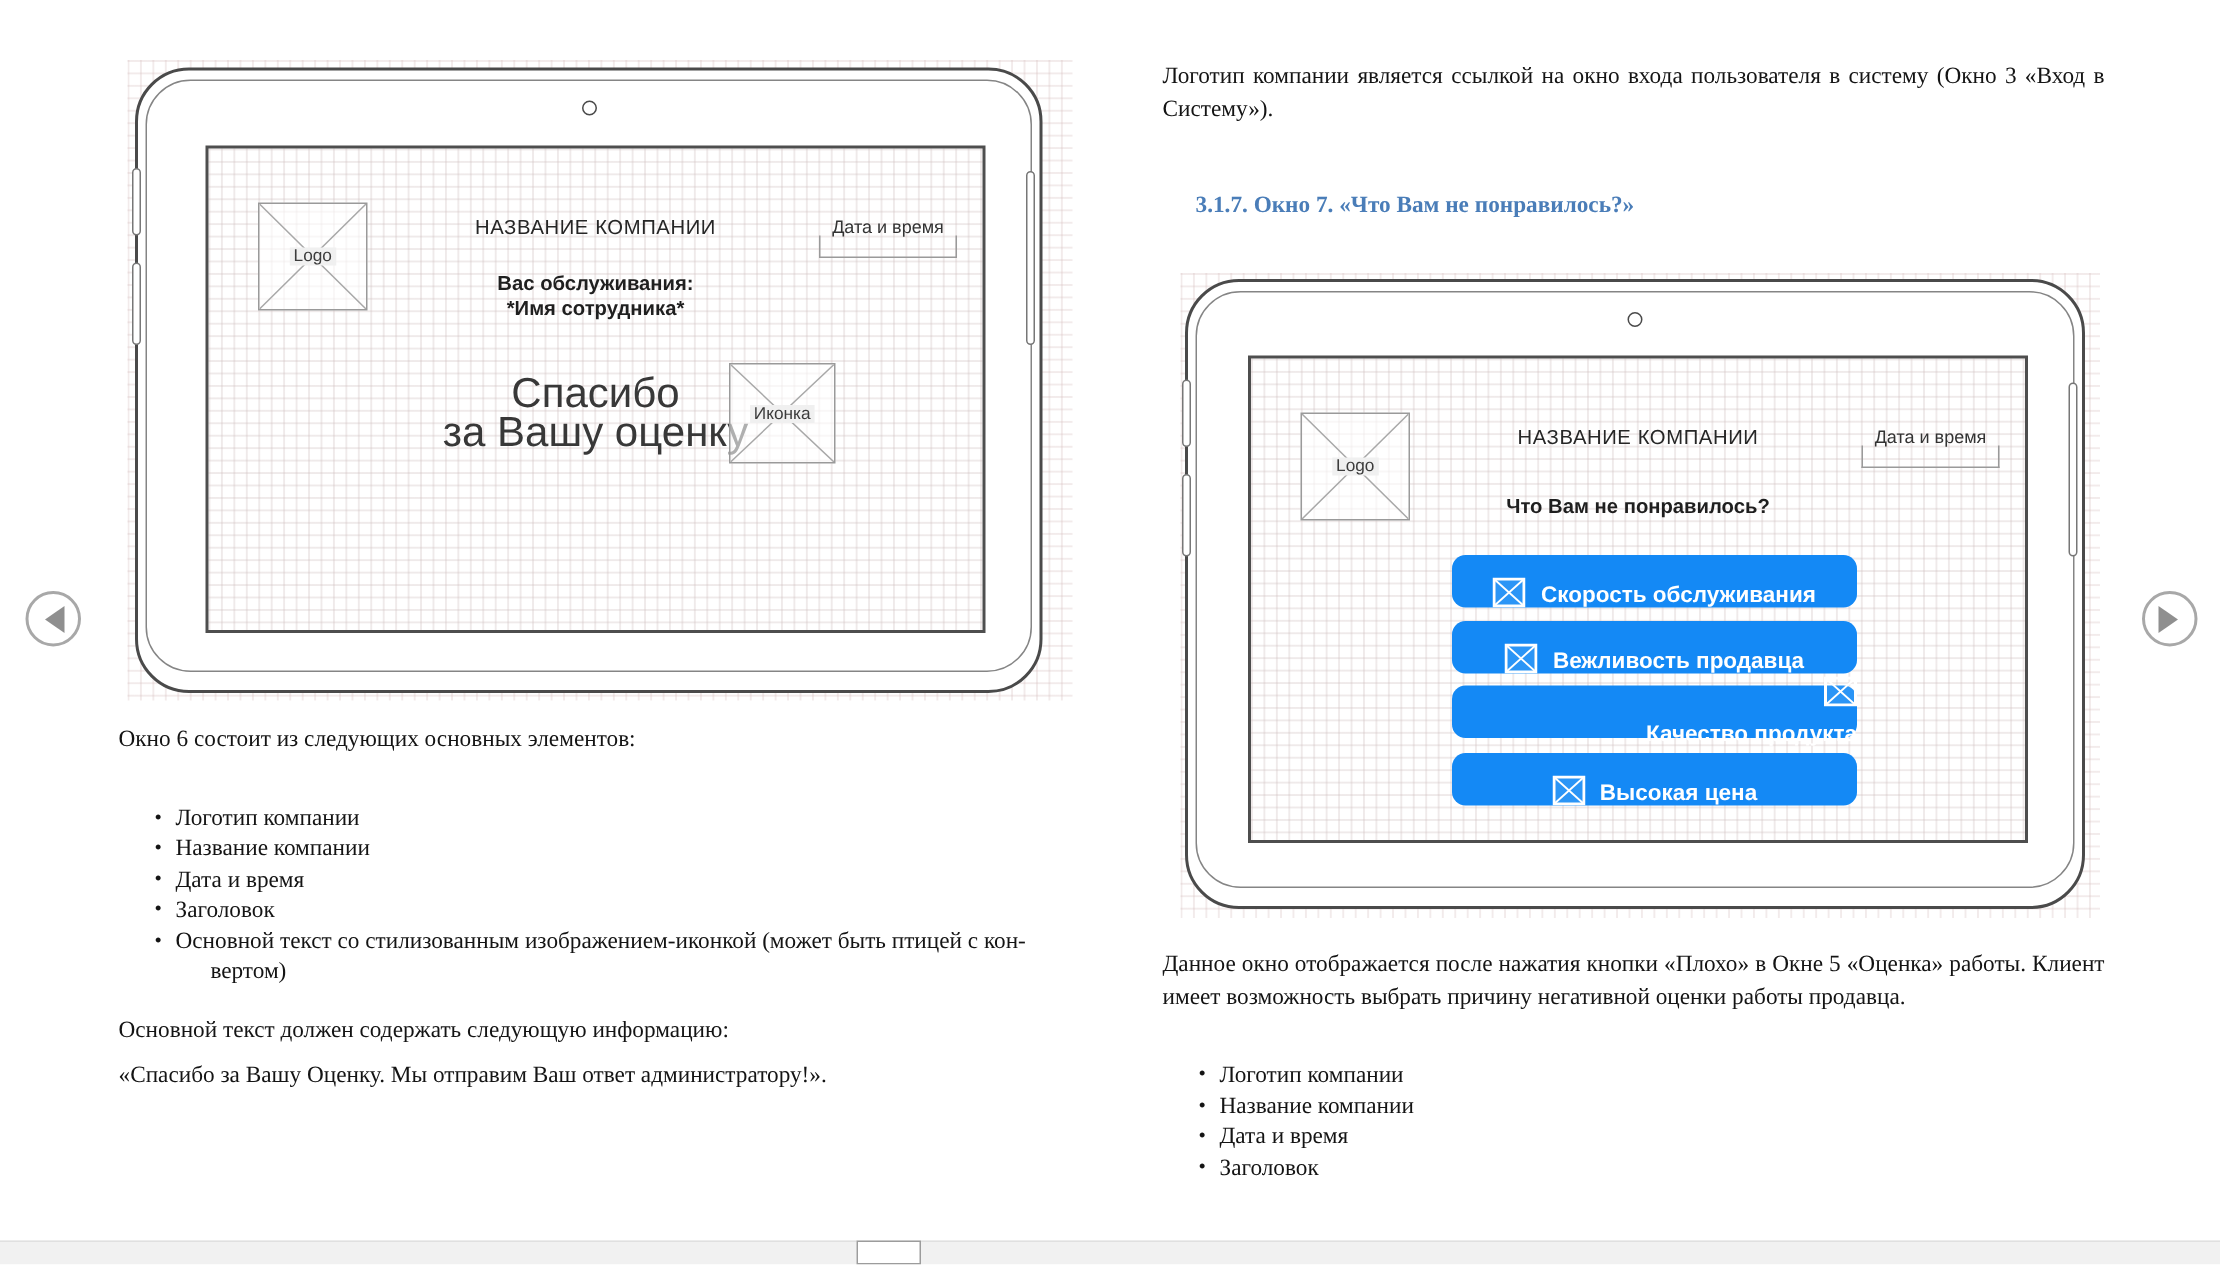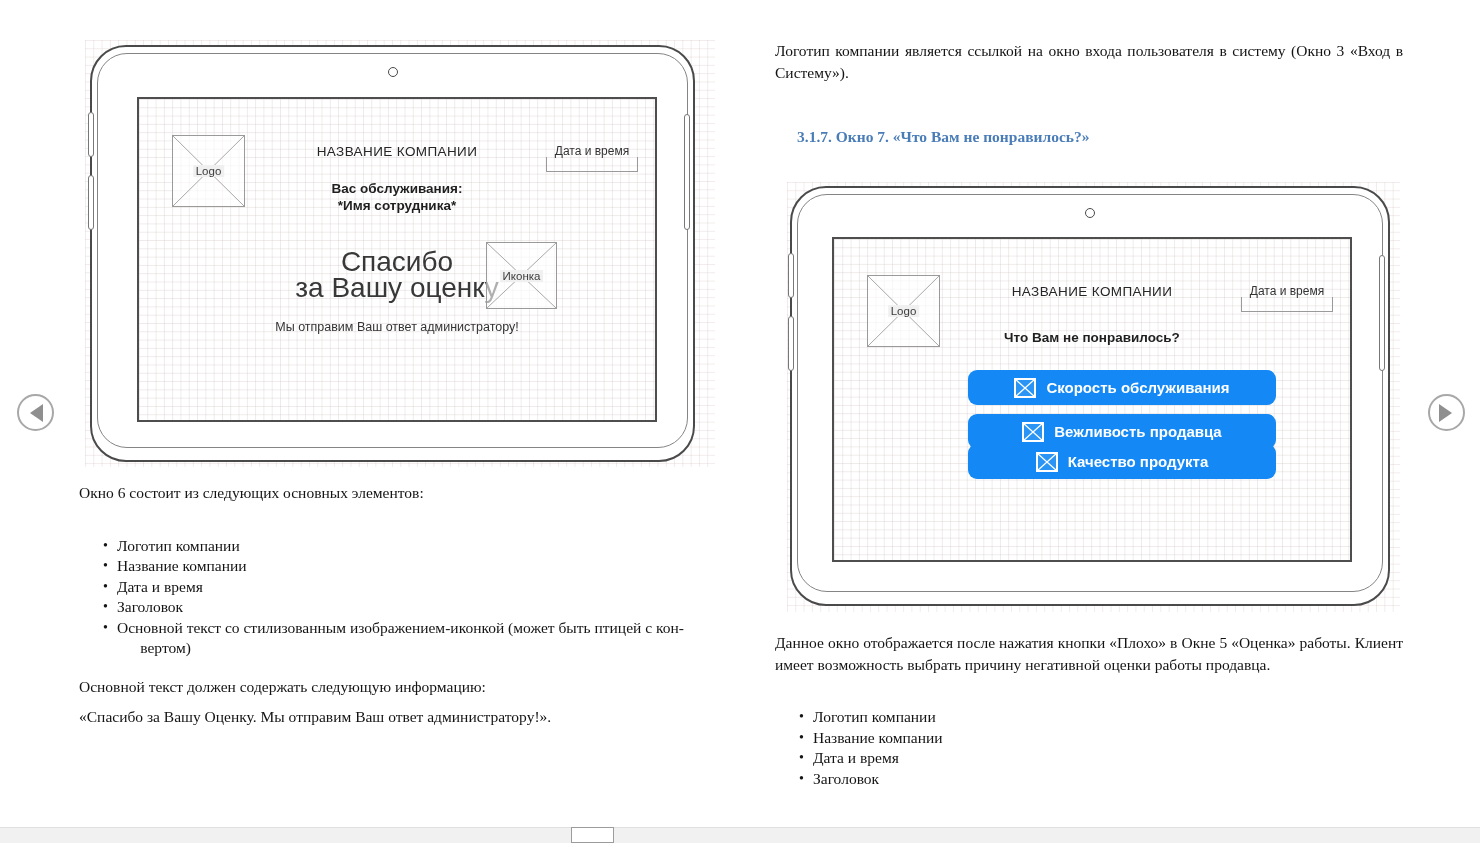--- a/index.html
+++ b/index.html
@@ -53,22 +53,22 @@
   .dt-box::after { content:""; position:absolute; left:0; right:0; bottom:-5px; height:14px;
                    border-left:1px solid #9a9a9a; border-right:1px solid #9a9a9a;
                    border-bottom:1px solid #9a9a9a; }
   .wf-bold { position:absolute; left:0; width:100%; text-align:center;
              font-weight:bold; font-size:13.5px; color:#1f1f1f; }
   .thanks  { position:absolute; left:0; width:100%; text-align:center;
              font-size:28px; line-height:26px; color:#383838; }
   .wf-note { position:absolute; left:0; width:100%; text-align:center; font-size:12.5px; color:#333; }
 
   
-  .wf-btn { position:absolute; left:134px; width:308px; height:35px; border-radius:9px;
-            background:#1489f5; display:flex; align-items:center; justify-content:center; gap:10px;
+  .wf-btn { position:absolute; left:134px; width:270px; height:35px; border-radius:9px;
+            background:#1489f5; display:flex; align-items:flex-end; justify-content:center; gap:10px;
             color:#fff; font-weight:bold; font-size:15px; font-family:"Liberation Sans", sans-serif; }
   .wf-btn svg { flex:0 0 auto; }
 
   
   .nav-circle { position:absolute; width:37px; height:37px; border:2px solid #a8a8a8;
                 border-radius:50%; background:#fff; }
   .tri { position:absolute; top:50%; width:0; height:0; border-top:9px solid transparent;
          border-bottom:9px solid transparent; transform:translateY(-50%); }
   .tri.left  { right:9px; border-right:13px solid #8f8f8f; }
   .tri.right { left:9px;  border-left:13px solid #8f8f8f; }
@@ -105,21 +105,20 @@
       <div class="wf-bold" style="top:99px;">*Имя сотрудника*</div>
       <div class="thanks" style="top:150px;">Спасибо</div>
       <div class="thanks" style="top:176px;">за Вашу оценку</div>
       <div class="ph" style="left:347px; top:143px; width:71px; height:67px;">
         <svg viewBox="0 0 100 100" preserveAspectRatio="none">
           <line x1="0" y1="0" x2="100" y2="100" stroke="#a8a8a8" stroke-width="1" vector-effect="non-scaling-stroke"></line>
           <line x1="100" y1="0" x2="0" y2="100" stroke="#a8a8a8" stroke-width="1" vector-effect="non-scaling-stroke"></line>
         </svg>
         <span class="ph-label">Иконка</span>
       </div>
-      <div class="wf-note" style="top:221px;">Мы отправим Ваш ответ администратору!</div>
     </div>
   </div>
 </div>
 
 <div class="doc" style="left:79px; top:482px;">
   <p>Окно 6 состоит из следующих основных элементов:</p>
   <ul class="doc-list">
     <li>Логотип компании</li>
     <li>Название компании</li>
     <li>Дата и время</li>
@@ -168,27 +167,35 @@
         <span>Скорость обслуживания</span>
       </div>
       <div class="wf-btn" style="top: 175px; background: rgb(20, 137, 245);">
         <svg width="22" height="20" viewBox="0 0 22 20">
           <rect x="1" y="1" width="20" height="18" fill="rgba(255,255,255,0.10)" stroke="#fff" stroke-width="2"></rect>
           <line x1="1" y1="1" x2="21" y2="19" stroke="#fff" stroke-width="1.2"></line>
           <line x1="21" y1="1" x2="1" y2="19" stroke="#fff" stroke-width="1.2"></line>
         </svg>
         <span>Вежливость продавца</span>
       </div>
-      <div class="wf-btn" style="top: 205px; background: rgb(20, 137, 245);">
+      <div class="wf-btn" style="top: 218px; background: rgb(20, 137, 245); flex-direction: column;">
         <svg width="22" height="20" viewBox="0 0 22 20">
           <rect x="1" y="1" width="20" height="18" fill="rgba(255,255,255,0.10)" stroke="#fff" stroke-width="2"></rect>
           <line x1="1" y1="1" x2="21" y2="19" stroke="#fff" stroke-width="1.2"></line>
           <line x1="21" y1="1" x2="1" y2="19" stroke="#fff" stroke-width="1.2"></line>
         </svg>
         <span>Качество продукта</span>
+      </div>
+      <div class="wf-btn" style="top: 263px; background: rgb(20, 137, 245);">
+        <svg width="22" height="20" viewBox="0 0 22 20">
+          <rect x="1" y="1" width="20" height="18" fill="rgba(255,255,255,0.10)" stroke="#fff" stroke-width="2"></rect>
+          <line x1="1" y1="1" x2="21" y2="19" stroke="#fff" stroke-width="1.2"></line>
+          <line x1="21" y1="1" x2="1" y2="19" stroke="#fff" stroke-width="1.2"></line>
+        </svg>
+        <span>Высокая цена</span>
       </div>
     </div>
   </div>
 </div>
 
 <div class="doc" style="left:775px; top:632px;">
   <p class="jst" style="margin-bottom:14px;">Данное окно отображается после нажатия кнопки «Плохо» в Окне 5 «Оценка» работы. Клиент имеет возможность выбрать причину негативной оценки работы продавца.</p>
   <ul class="doc-list">
     <li>Логотип компании</li>
     <li>Название компании</li>

